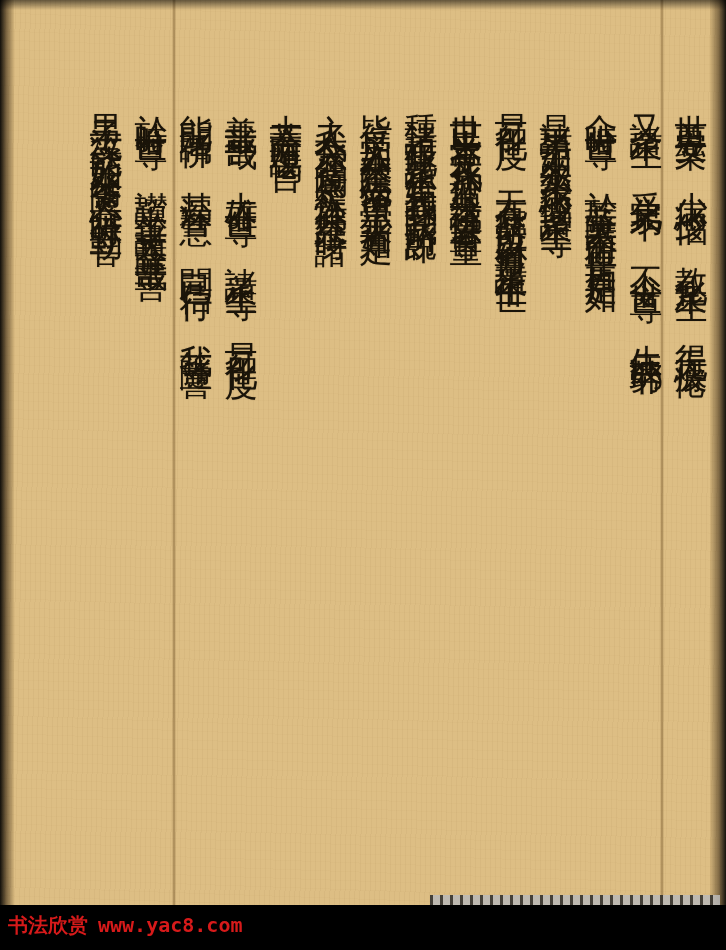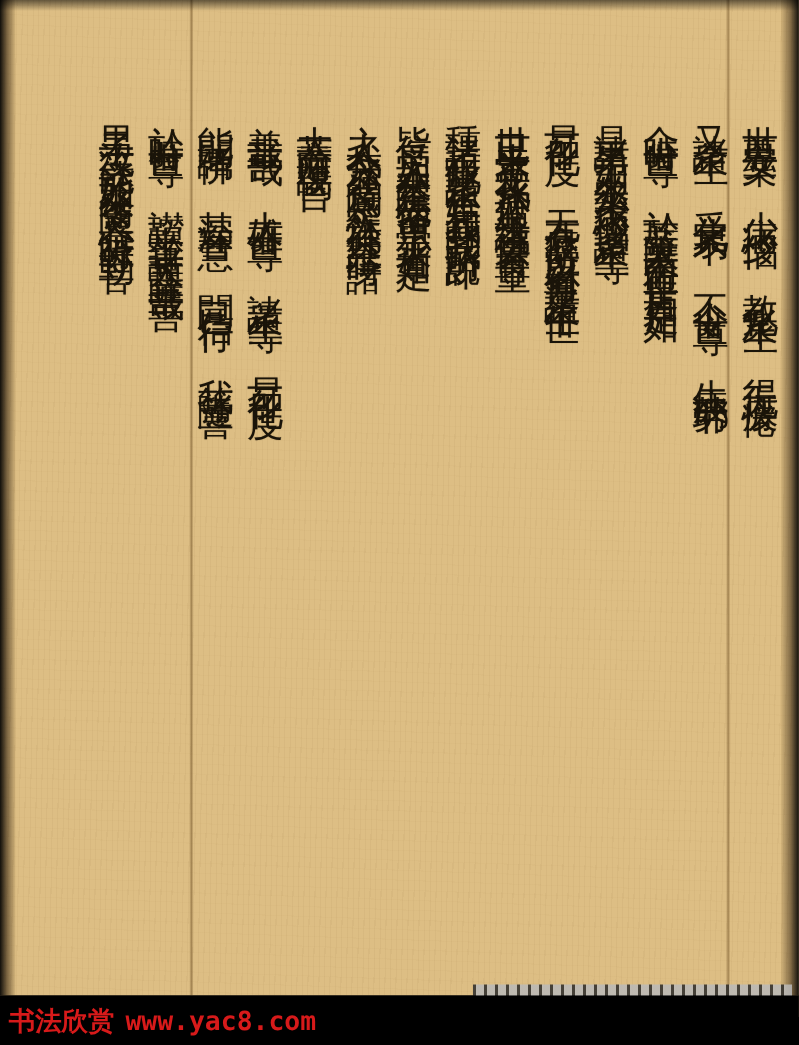--- a/index.html
+++ b/index.html
@@ -112,21 +112,21 @@
     top: 905px;
     width: 726px;
     height: 45px;
     background: #000;
   }
   #watermark {
     position: absolute;
     left: 8px;
     top: 912px;
     font-family: "DejaVu Sans", sans-serif;
-    font-size: 24px;
+    font-size: 20px;
     font-weight: bold;
     color: #d71a1a;
     letter-spacing: 0px;
     white-space: nowrap;
   }
   #watermark .url {
     font-family: "DejaVu Sans Mono", monospace;
     margin-left: 10px;
   }
   

